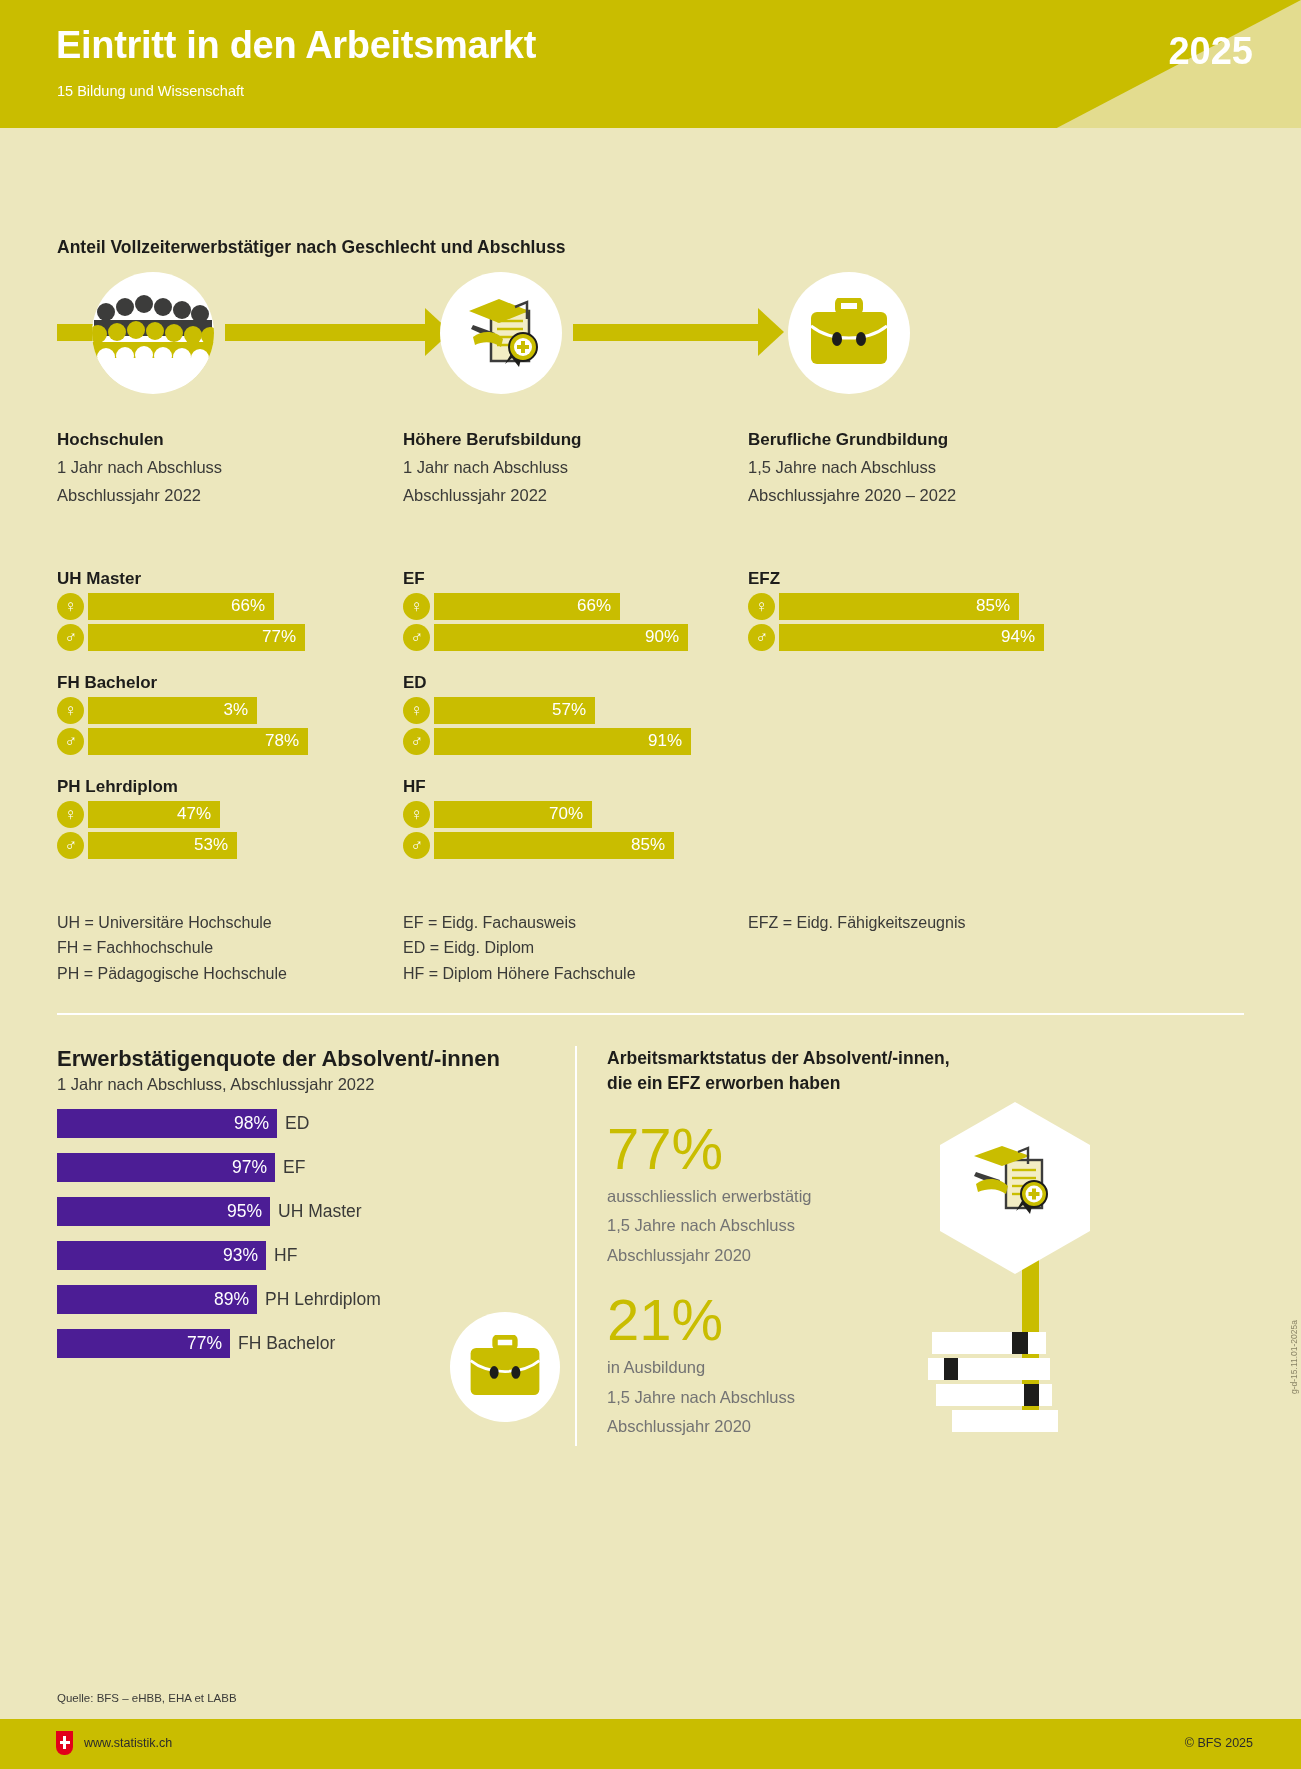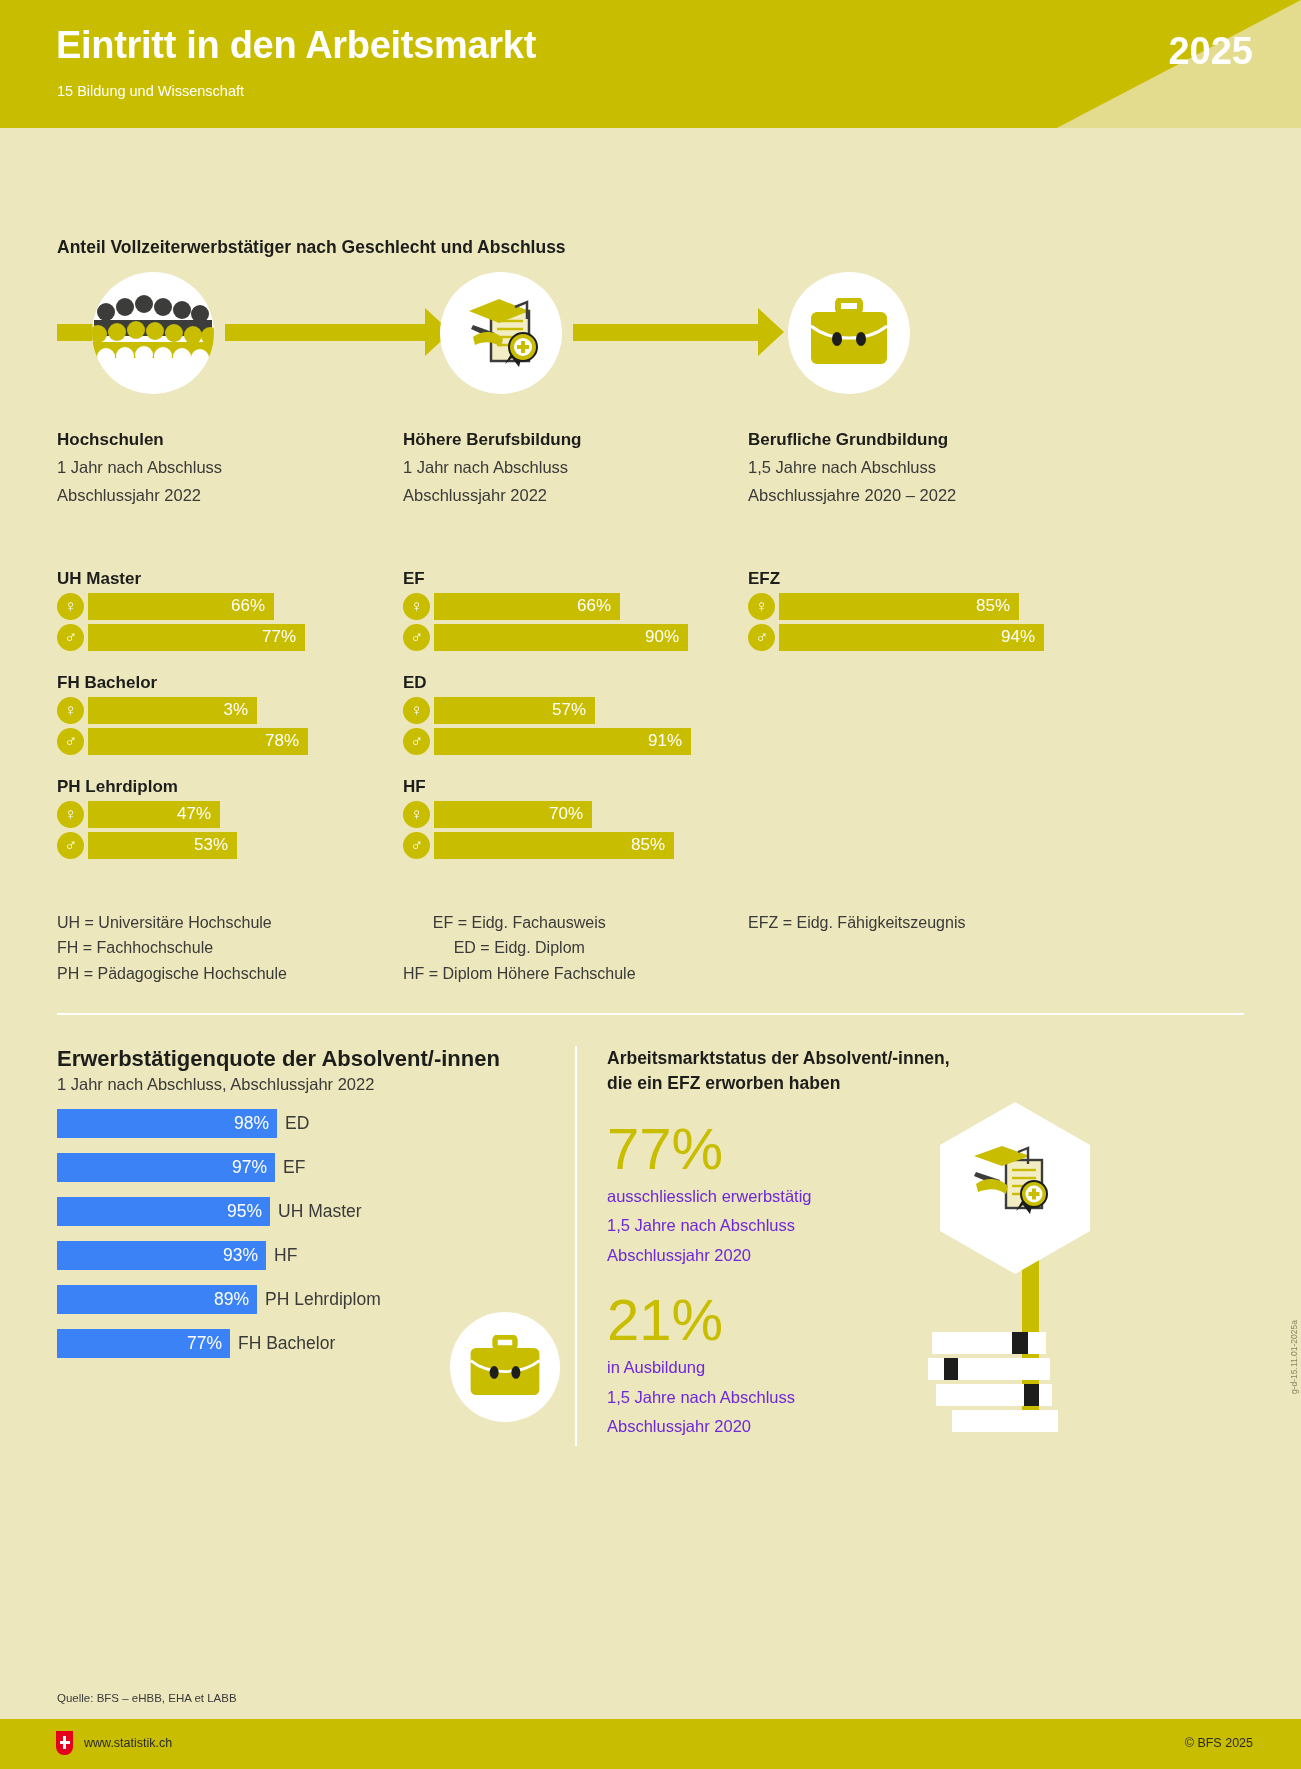--- a/index.html
+++ b/index.html
@@ -94,31 +94,31 @@
   .vr {
     position:absolute; width:2px; background:#ffffff;
   }
 
   
   .ll { position:absolute; left:57px; top:1046px; width:520px; }
   .ll-h { font-size:22px; font-weight:bold; color:#1d1d1b; }
   .ll-s { font-size:16.5px; color:#3a3a38; margin-top:3px; }
   .qrow { display:flex; align-items:center; height:29px; margin-top:15px; }
   .qbar {
-    height:29px; background:#3b82f6;
+    height:29px; background:#4c1d95;
     display:flex; align-items:center; justify-content:flex-end;
     color:#ffffff; font-size:17.5px; padding-right:8px;
   }
   .qlab { font-size:17.5px; color:#3a3a38; margin-left:8px; }
 
   
   .lr { position:absolute; left:607px; top:1046px; width:420px; }
   .lr-h { font-size:17.5px; font-weight:bold; color:#1d1d1b; line-height:1.45; }
   .big { font-size:58px; color:#c9bd00; font-weight:300; line-height:1.05; }
-  .big-d { font-size:16.5px; color:#6d28d9; line-height:1.55; margin-top:4px; }
+  .big-d { font-size:16.5px; color:#737373; line-height:1.55; margin-top:4px; }
 
   
   .quelle {
     position:absolute; left:57px; top:1692px;
     font-size:11.5px; color:#3a3a38;
   }
   .footbar {
     position:absolute; left:0; top:1719px; width:1301px; height:50px;
     background:#c9bd00;
   }
@@ -346,21 +346,21 @@
       <div class="bar" style="width:265px">94%</div>
     </div>
   </div>
 </div>
 
 <div class="abbr" style="left:57px;top:910px;">
   <div>UH = Universitäre Hochschule</div>
   <div>FH = Fachhochschule</div>
   <div>PH = Pädagogische Hochschule</div>
 </div>
-<div class="abbr" style="left:403px;top:910px;text-align:center;">
+<div class="abbr" style="left:403px;top:910px;">
   <div>EF = Eidg. Fachausweis</div>
   <div>ED = Eidg. Diplom</div>
   <div>HF = Diplom Höhere Fachschule</div>
 </div>
 <div class="abbr" style="left:748px;top:910px;">
   <div>EFZ = Eidg. Fähigkeitszeugnis</div>
 </div>
 
 <div class="hr" style="left:57px;top:1013px;width:1187px;"></div>
 <div class="vr" style="left:575px;top:1046px;height:400px;"></div>

